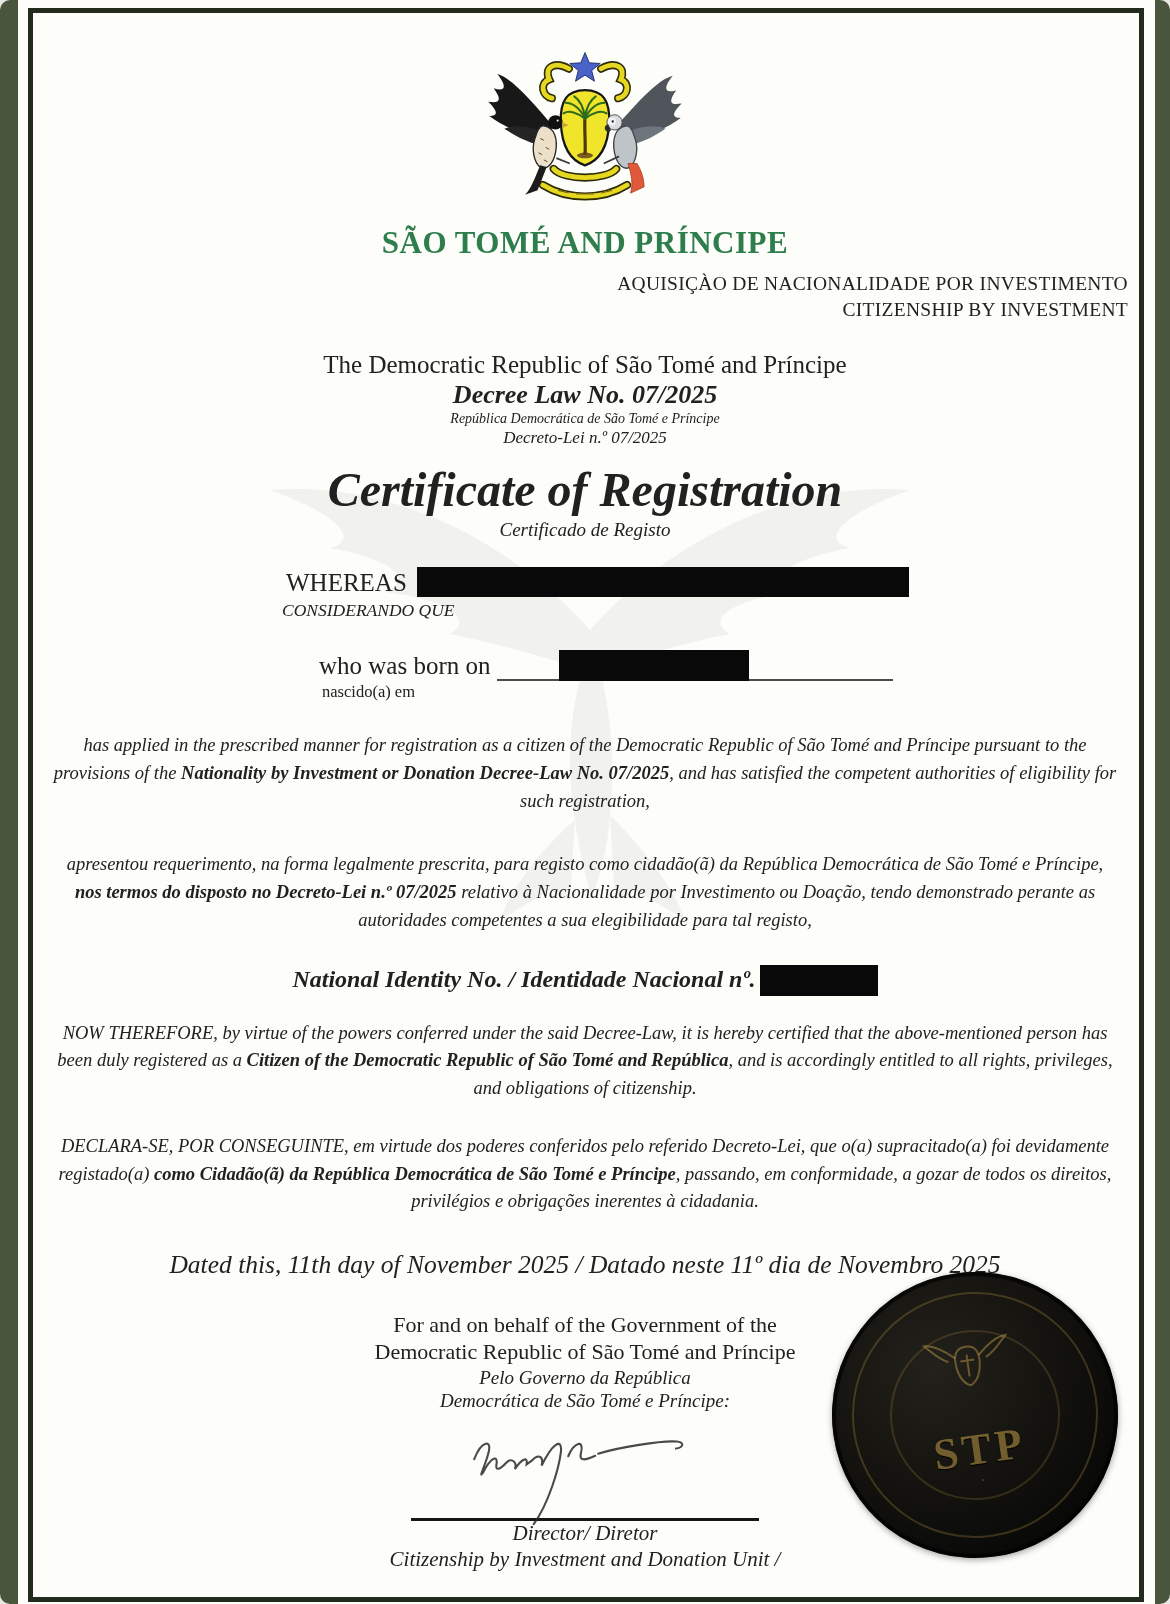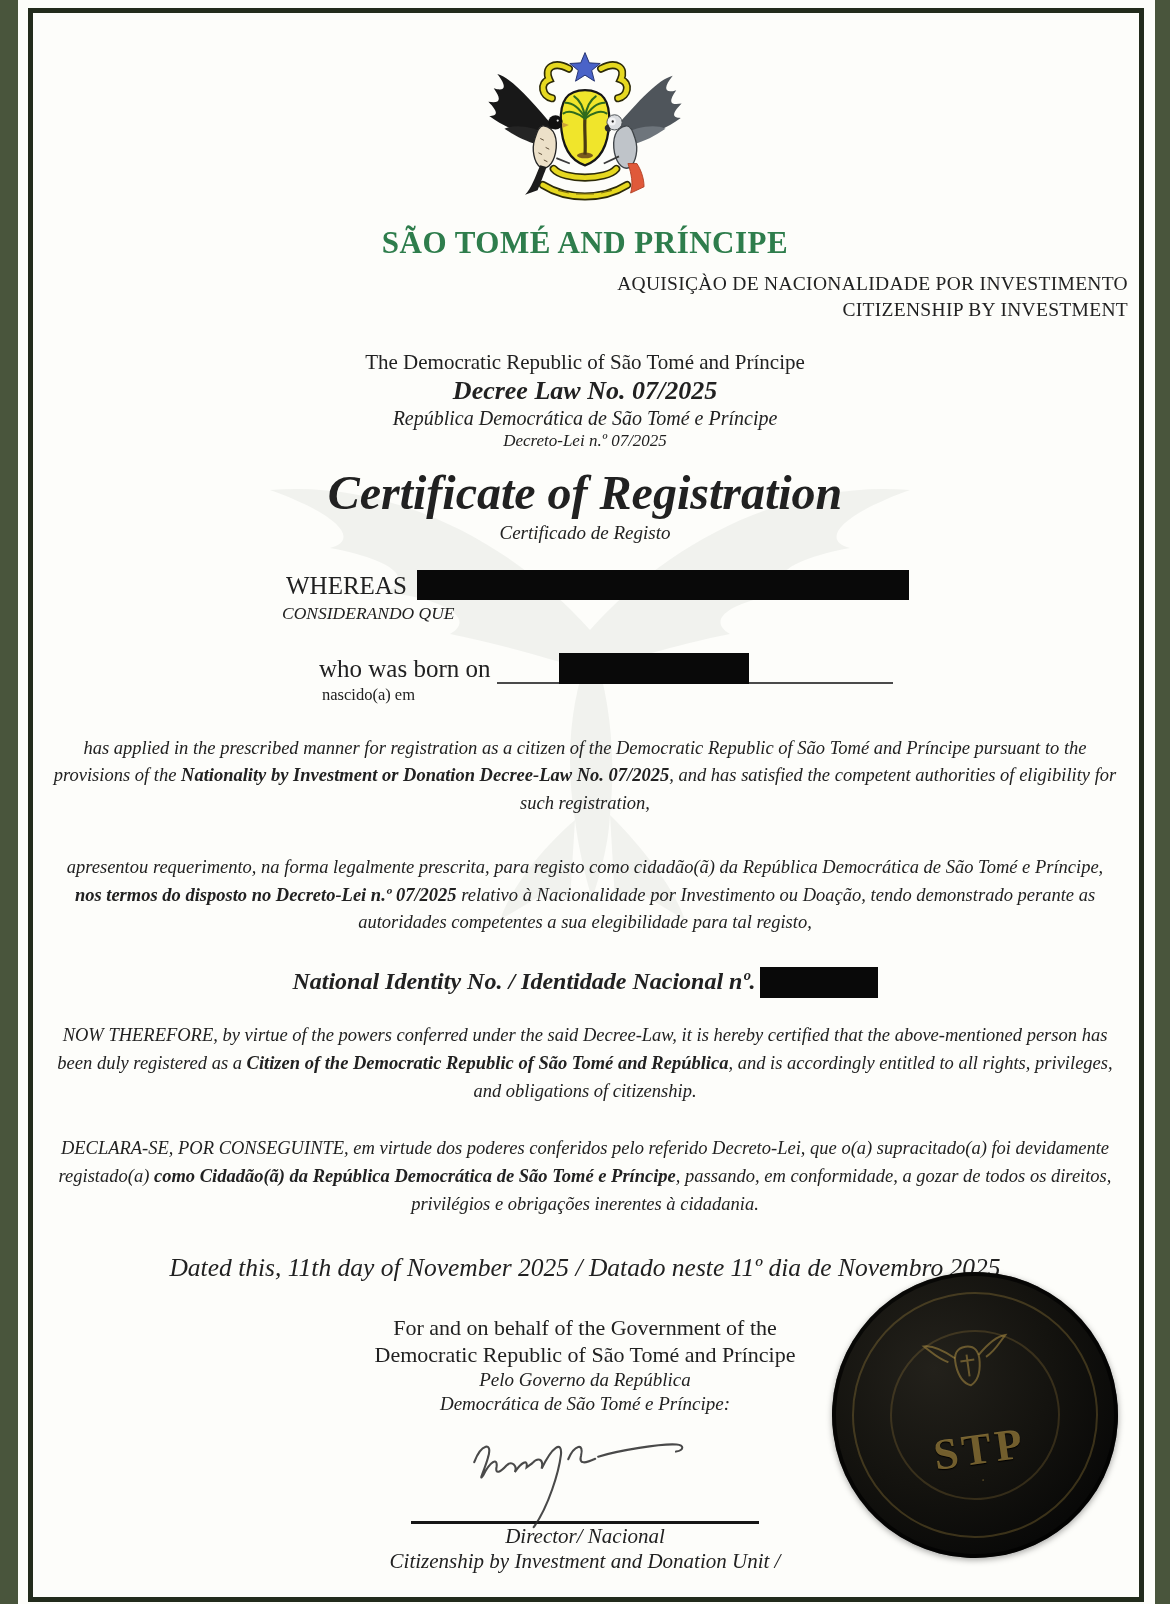--- a/index.html
+++ b/index.html
@@ -1,36 +1,36 @@
 <!DOCTYPE html>
 <html><head>
 <meta charset="utf-8">
 <style>
   html,body{margin:0;padding:0;background:#e8e8e4;}
   .page{
     position:relative; width:1170px; height:1604px; margin:0 auto;
     background:#fdfdfa; overflow:hidden;
-    font-family:"Liberation Serif","DejaVu Serif",serif; color:#212121;
+    font-family:"Liberation Serif","DejaVu Serif",serif; color:#212121;border-radius:10px;
   }
   .band{position:absolute;top:0;bottom:0;background:#49553c;}
   .band-left{left:0;width:18px;}
   .band-right{right:0;width:15px;}
   .inner-border{position:absolute;top:8px;left:28px;right:26px;bottom:2px;
     border:5px solid #222b1c;pointer-events:none;}
   .watermark{position:absolute;left:180px;top:420px;opacity:0.07;pointer-events:none;}
   .content{position:absolute;top:13px;left:42px;right:42px;text-align:center;}
 
   .emblem{display:block;margin:36px auto 0;}
   .country{color:#2e7d4c;font-size:31px;font-weight:bold;letter-spacing:.5px;margin-top:6px;}
   .program{margin-top:10px;}
   .program div{font-size:19.5px;line-height:1.32;letter-spacing:.3px;text-align:right;}
   .republic{margin-top:28px;}
-  .republic .r1{font-size:21px;line-height:1.2;font-family:Liberation Serif, serif;}
+  .republic .r1{font-size:25px;line-height:1.2;font-family:Liberation Serif, serif;}
   .republic .r2{font-size:26px;font-style:italic;font-weight:bold;line-height:1.15;}
-  .republic .r3{font-size:20px;font-style:italic;line-height:1.25;}
+  .republic .r3{font-size:14px;font-style:italic;line-height:1.25;}
   .republic .r4{font-size:17px;font-style:italic;line-height:1.2;}
   .cert-title{margin-top:16px;font-size:48px;font-style:italic;font-weight:bold;line-height:1.1;}
   .cert-sub{font-size:19px;font-style:italic;margin-top:2px;}
 
   .whereas-row{text-align:left;margin-top:26px;padding-left:244px;font-size:25px;line-height:1.1;}
   .redact{background:#090909;display:inline-block;}
   .redact-name{width:492px;height:30px;vertical-align:-6px;margin-left:10px;}
   .whereas-pt{text-align:left;padding-left:240px;font-size:17.5px;font-style:italic;margin-top:3px;}
 
   .born-row{text-align:left;margin-top:28px;padding-left:277px;font-size:25px;line-height:1.1;}
@@ -209,21 +209,21 @@
         <g fill="none" stroke="#2a2a2a" stroke-width="2.1" stroke-linecap="round" opacity="0.85">
           <path d="M52,38 C60,20 72,18 66,34 C62,46 55,58 60,52 C68,38 76,34 74,44 C72,52 78,49 84,43 C90,38 95,44 92,50 C99,41 106,37 104,46 L110,42 C115,37 122,37 119,48 C131,26 141,21 139,35 C136,52 124,86 108,106"></path>
           <path d="M146,40 C153,26 163,24 159,37 C156,46 163,45 173,41"></path>
           <path d="M176,39 C196,34 240,29 255,31 C263,32 262,37 254,38"></path>
         </g>
       </svg>
     </div>
     <div class="sig-rule"></div>
 
     <div class="sig-names">
-      <div class="n2">Director/ Nacional</div>
+      <div class="n2">Director/ Diretor</div>
       <div class="n3">Citizenship by Investment and Donation Unit /</div>
 
     </div>
   </div>
 
   <div class="seal">
     <svg class="seal-crest" width="90" height="64" viewBox="0 0 90 64">
       <g fill="none" stroke="rgba(200,165,75,0.45)" stroke-width="2">
         <path d="M45,14 C54,14 58,20 57,31 C56,42 52,50 45,53 C38,50 34,42 33,31 C32,20 36,14 45,14 Z"></path>
         <path d="M33,24 C22,14 12,8 4,8 C12,16 16,22 26,27"></path>

